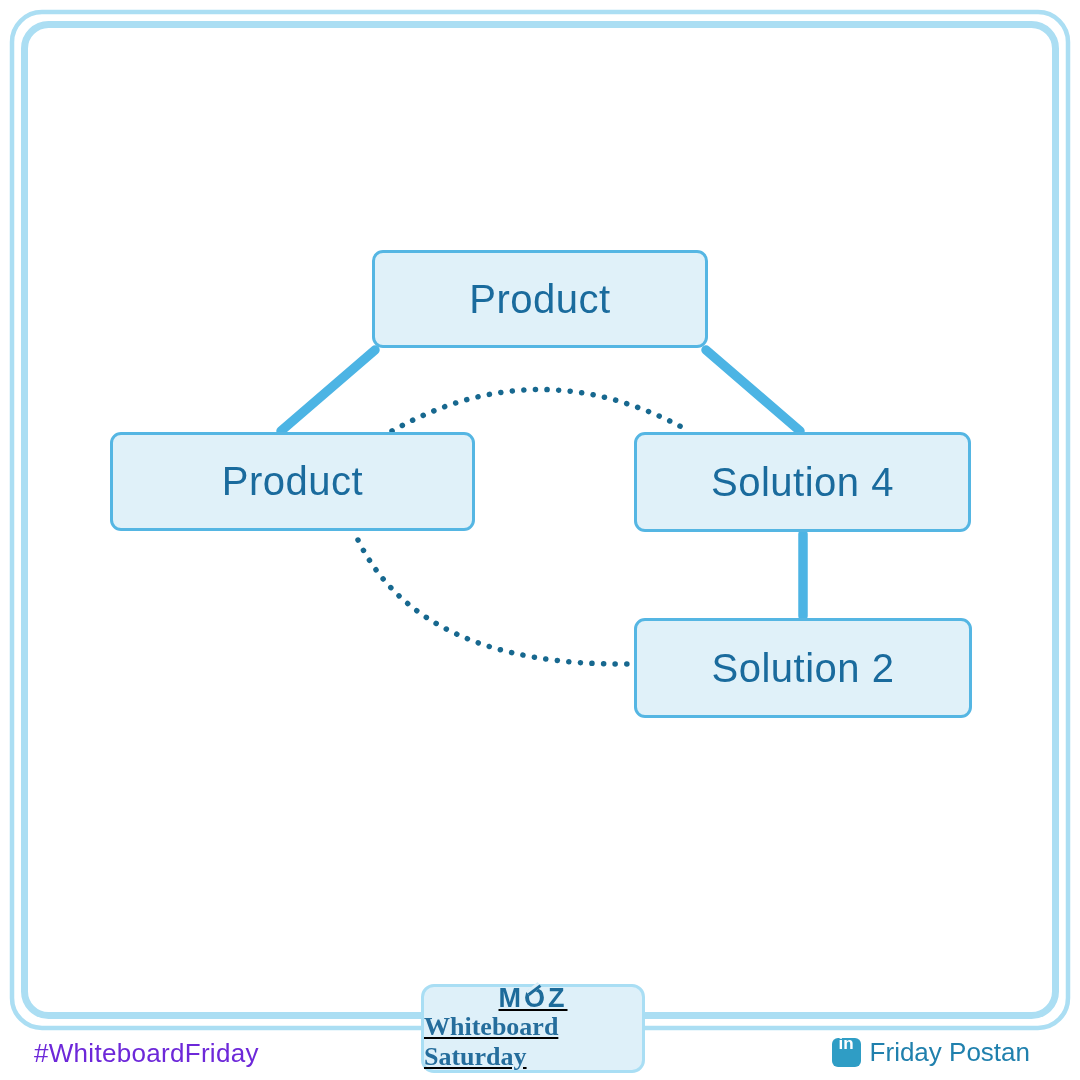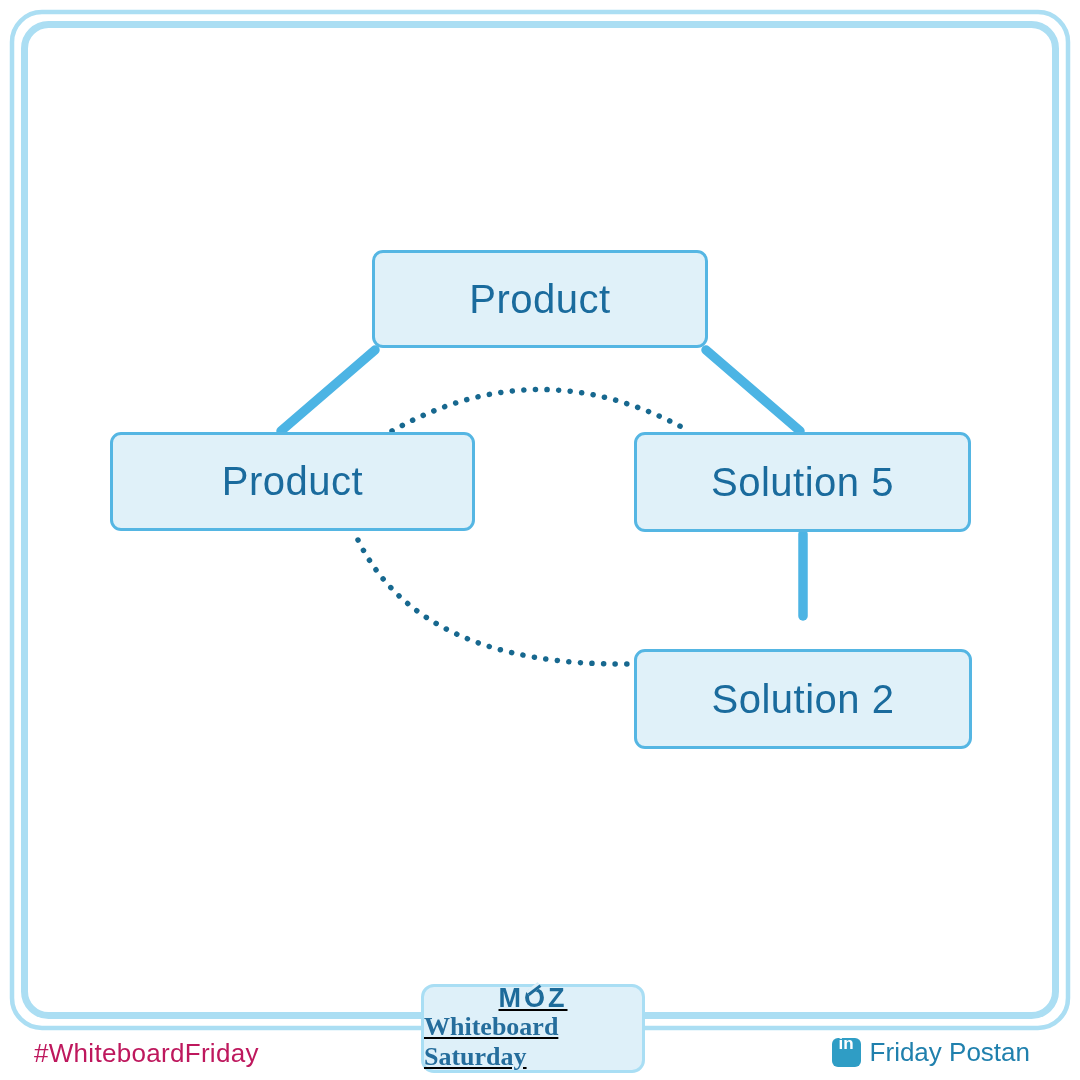--- a/index.html
+++ b/index.html
@@ -19,21 +19,21 @@
     border-radius:11px;
     box-sizing:border-box;
     color:#1a6b9d;
     font-size:40px;
     font-weight:400;
     letter-spacing:0.5px;
   }
   .node-homepage{left:372px;top:250px;width:336px;height:98px;}
   .node-product{left:110px;top:432px;width:365px;height:99px;}
   .node-solution1{left:634px;top:432px;width:337px;height:100px;}
-  .node-solution2{left:634px;top:618px;width:338px;height:100px;margin-top:31px;}
+  .node-solution2{left:634px;top:618px;width:338px;height:100px;}
 
   .badge{
     position:absolute;left:421px;top:984px;width:224px;height:89px;
     background:#def0f9;
     border:3px solid #a9def4;
     border-radius:13px;
     box-sizing:border-box;
     display:flex;flex-direction:column;align-items:center;justify-content:center;
     z-index:5;
     text-decoration:underline;
@@ -51,21 +51,21 @@
   }
   .badge .series{
     color:#256d9c;font-size:26px;line-height:1.15;
     font-family:"Liberation Serif","DejaVu Serif",serif;
     font-weight:700;
   }
   .badge .doodle{margin-top:2px;}
 
   .hashtag{
     position:absolute;left:34px;top:1038px;
-    color:#be185d;font-size:26px;letter-spacing:0.3px;
+    color:#6d28d9;font-size:26px;letter-spacing:0.3px;
     z-index:6;
   }
   .credit{
     position:absolute;right:50px;top:1037px;
     display:flex;align-items:center;gap:9px;
     z-index:6;
   }
   .li-icon{
     width:29px;height:29px;border-radius:6px;
     background:#2f9dc5;color:#ffffff;
@@ -95,21 +95,21 @@
     <path d="M 358 540 Q 420 666 628 664" fill="none" stroke="#17688f" stroke-width="5.5" stroke-linecap="round" stroke-dasharray="0.1 11.5"></path>
   </svg>
 
   <div class="node node-homepage">
     <span>Product</span>
   </div>
   <div class="node node-product">
     <span>Product</span>
   </div>
   <div class="node node-solution1">
-    <span>Solution 5</span>
+    <span>Solution 4</span>
   </div>
   <div class="node node-solution2">
     <span>Solution 2</span>
   </div>
 
   <div class="badge">
     <div class="brand">
       <span>MOZ</span>
       <span class="o-slash"></span>
     </div>

